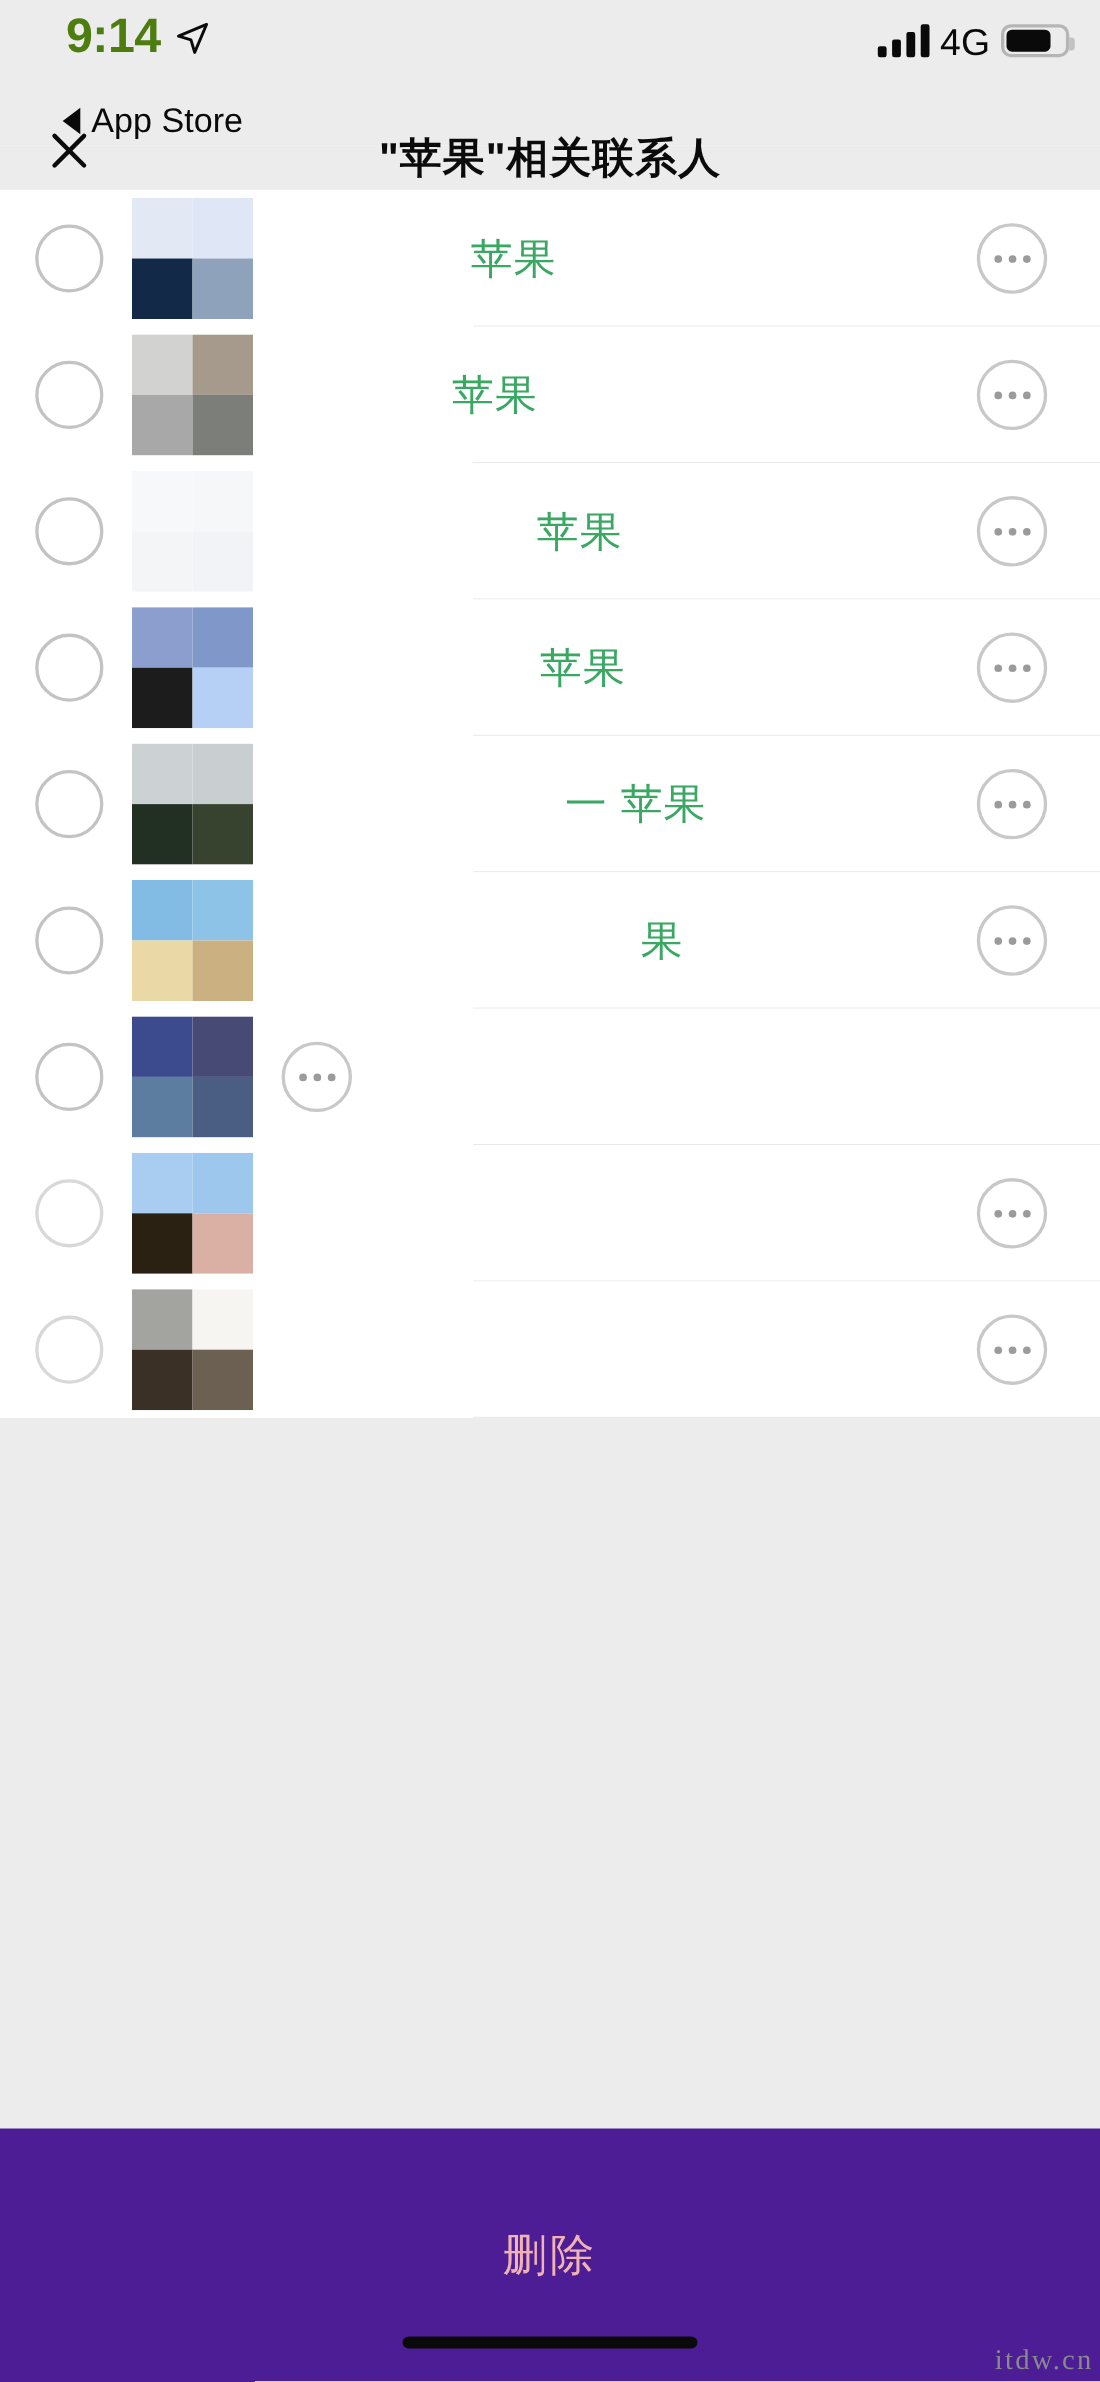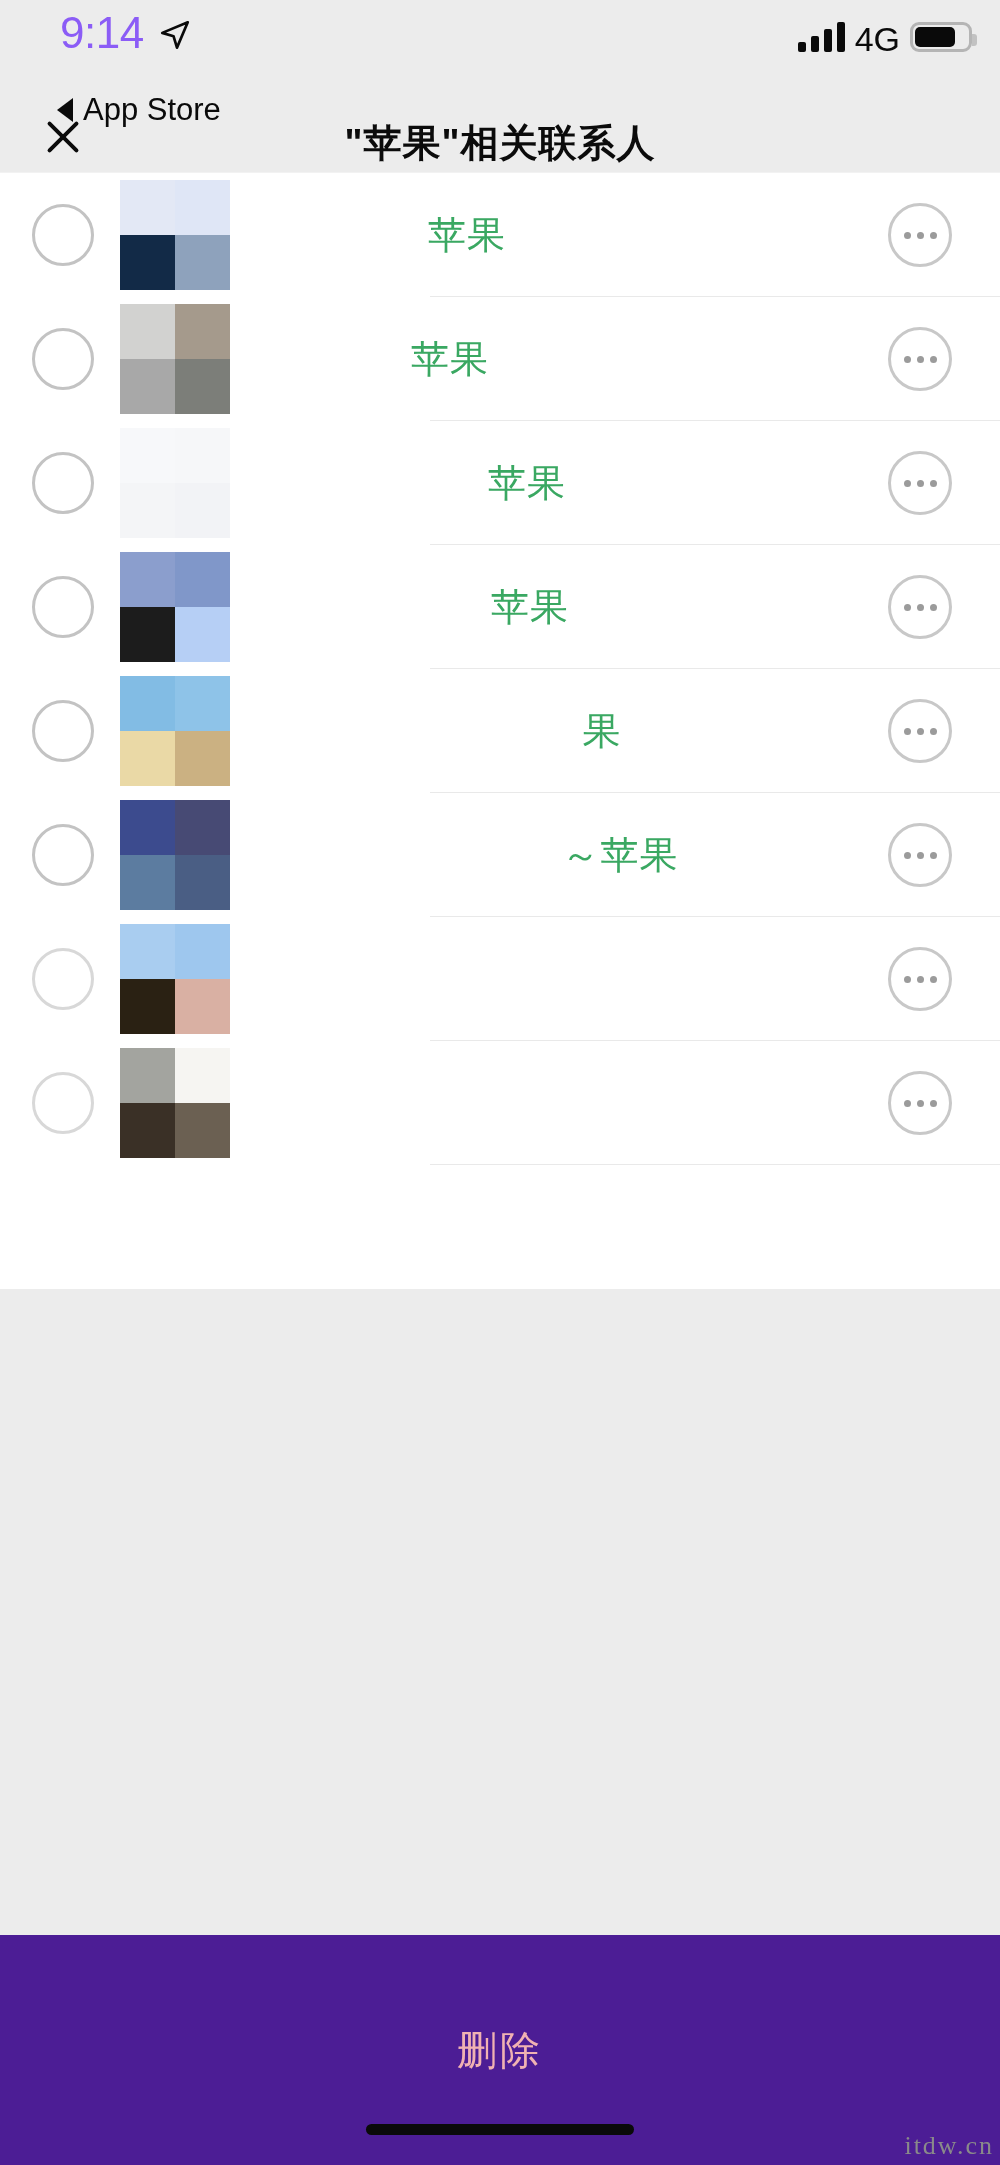--- a/index.html
+++ b/index.html
@@ -14,21 +14,21 @@
   }
 
   
   .statusbar {
     position: absolute; top: 0; left: 0;
     width: 1000px; height: 96px;
     background: #ececec;
   }
   .sb-time {
     position: absolute; left: 60px; top: 8px;
-    font-size: 44px; font-weight: 400; color: #8b5cf6;
+    font-size: 44px; font-weight: 700; color: #4d7c0f;
     letter-spacing: -0.5px;
   }
   .sb-loc {
     position: absolute; left: 158px; top: 18px;
     width: 34px; height: 34px;
   }
   .sb-right {
     position: absolute; right: 28px; top: 22px;
     display: flex; gap: 10px;
   }
@@ -317,20 +317,42 @@
         <b></b>
         <b></b>
         <b></b>
       </div>
       <div class="row-sep"></div>
     </div>
     <div class="row" style="height: 124px;">
       <div class="check"></div>
       <div class="avatar-wrap">
         <div class="avatar">
+          <i style="background: rgb(204, 209, 211);"></i>
+          <i style="background: rgb(201, 207, 209);"></i>
+          <i style="background: rgb(34, 48, 36);"></i>
+          <i style="background: rgb(56, 67, 47);"></i>
+        </div>
+      </div>
+      <div class="name-area">
+        <span class="redact" style="width: 52px; background: rgb(29, 29, 29); position: absolute; left: calc(50% - 206px);"></span>
+        <span class="redact" style="width: 56px; background: rgb(237, 237, 237); position: absolute; left: calc(50% - 118px);"></span>
+        <div class="name" style="transform: translateX(6px);">一 苹果</div>
+      </div>
+      <div class="more">
+        <b></b>
+        <b></b>
+        <b></b>
+      </div>
+      <div class="row-sep"></div>
+    </div>
+    <div class="row" style="height: 124px;">
+      <div class="check"></div>
+      <div class="avatar-wrap">
+        <div class="avatar">
           <i style="background: rgb(130, 188, 228);"></i>
           <i style="background: rgb(142, 195, 232);"></i>
           <i style="background: rgb(234, 217, 166);"></i>
           <i style="background: rgb(203, 177, 130);"></i>
         </div>
       </div>
       <div class="name-area">
         <span class="redact" style="width: 60px; background: rgb(28, 28, 28); position: absolute; left: calc(50% - 330px);"></span>
         <div class="name" style="transform: translateX(30px);">果</div>
       </div>
@@ -343,25 +365,20 @@
     </div>
     <div class="row" style="height: 124px;">
       <div class="check"></div>
       <div class="avatar-wrap">
         <div class="avatar">
           <i style="background: rgb(60, 75, 142);"></i>
           <i style="background: rgb(71, 74, 116);"></i>
           <i style="background: rgb(92, 124, 160);"></i>
           <i style="background: rgb(74, 94, 132);"></i>
         </div>
-      </div>
-      <div class="name-area">
-        <span class="redact" style="width: 48px; background: rgb(244, 244, 244); position: absolute; left: calc(50% - 140px);"></span>
-        <span class="redact" style="width: 58px; background: rgb(92, 92, 92); position: absolute; left: calc(50% - 90px);"></span>
-        <div class="name" style="transform: translateX(48px);">～苹果</div>
       </div>
       <div class="more">
         <b></b>
         <b></b>
         <b></b>
       </div>
       <div class="row-sep"></div>
     </div>
     <div class="row" style="height: 124px;">
       <div class="check faded"></div>

